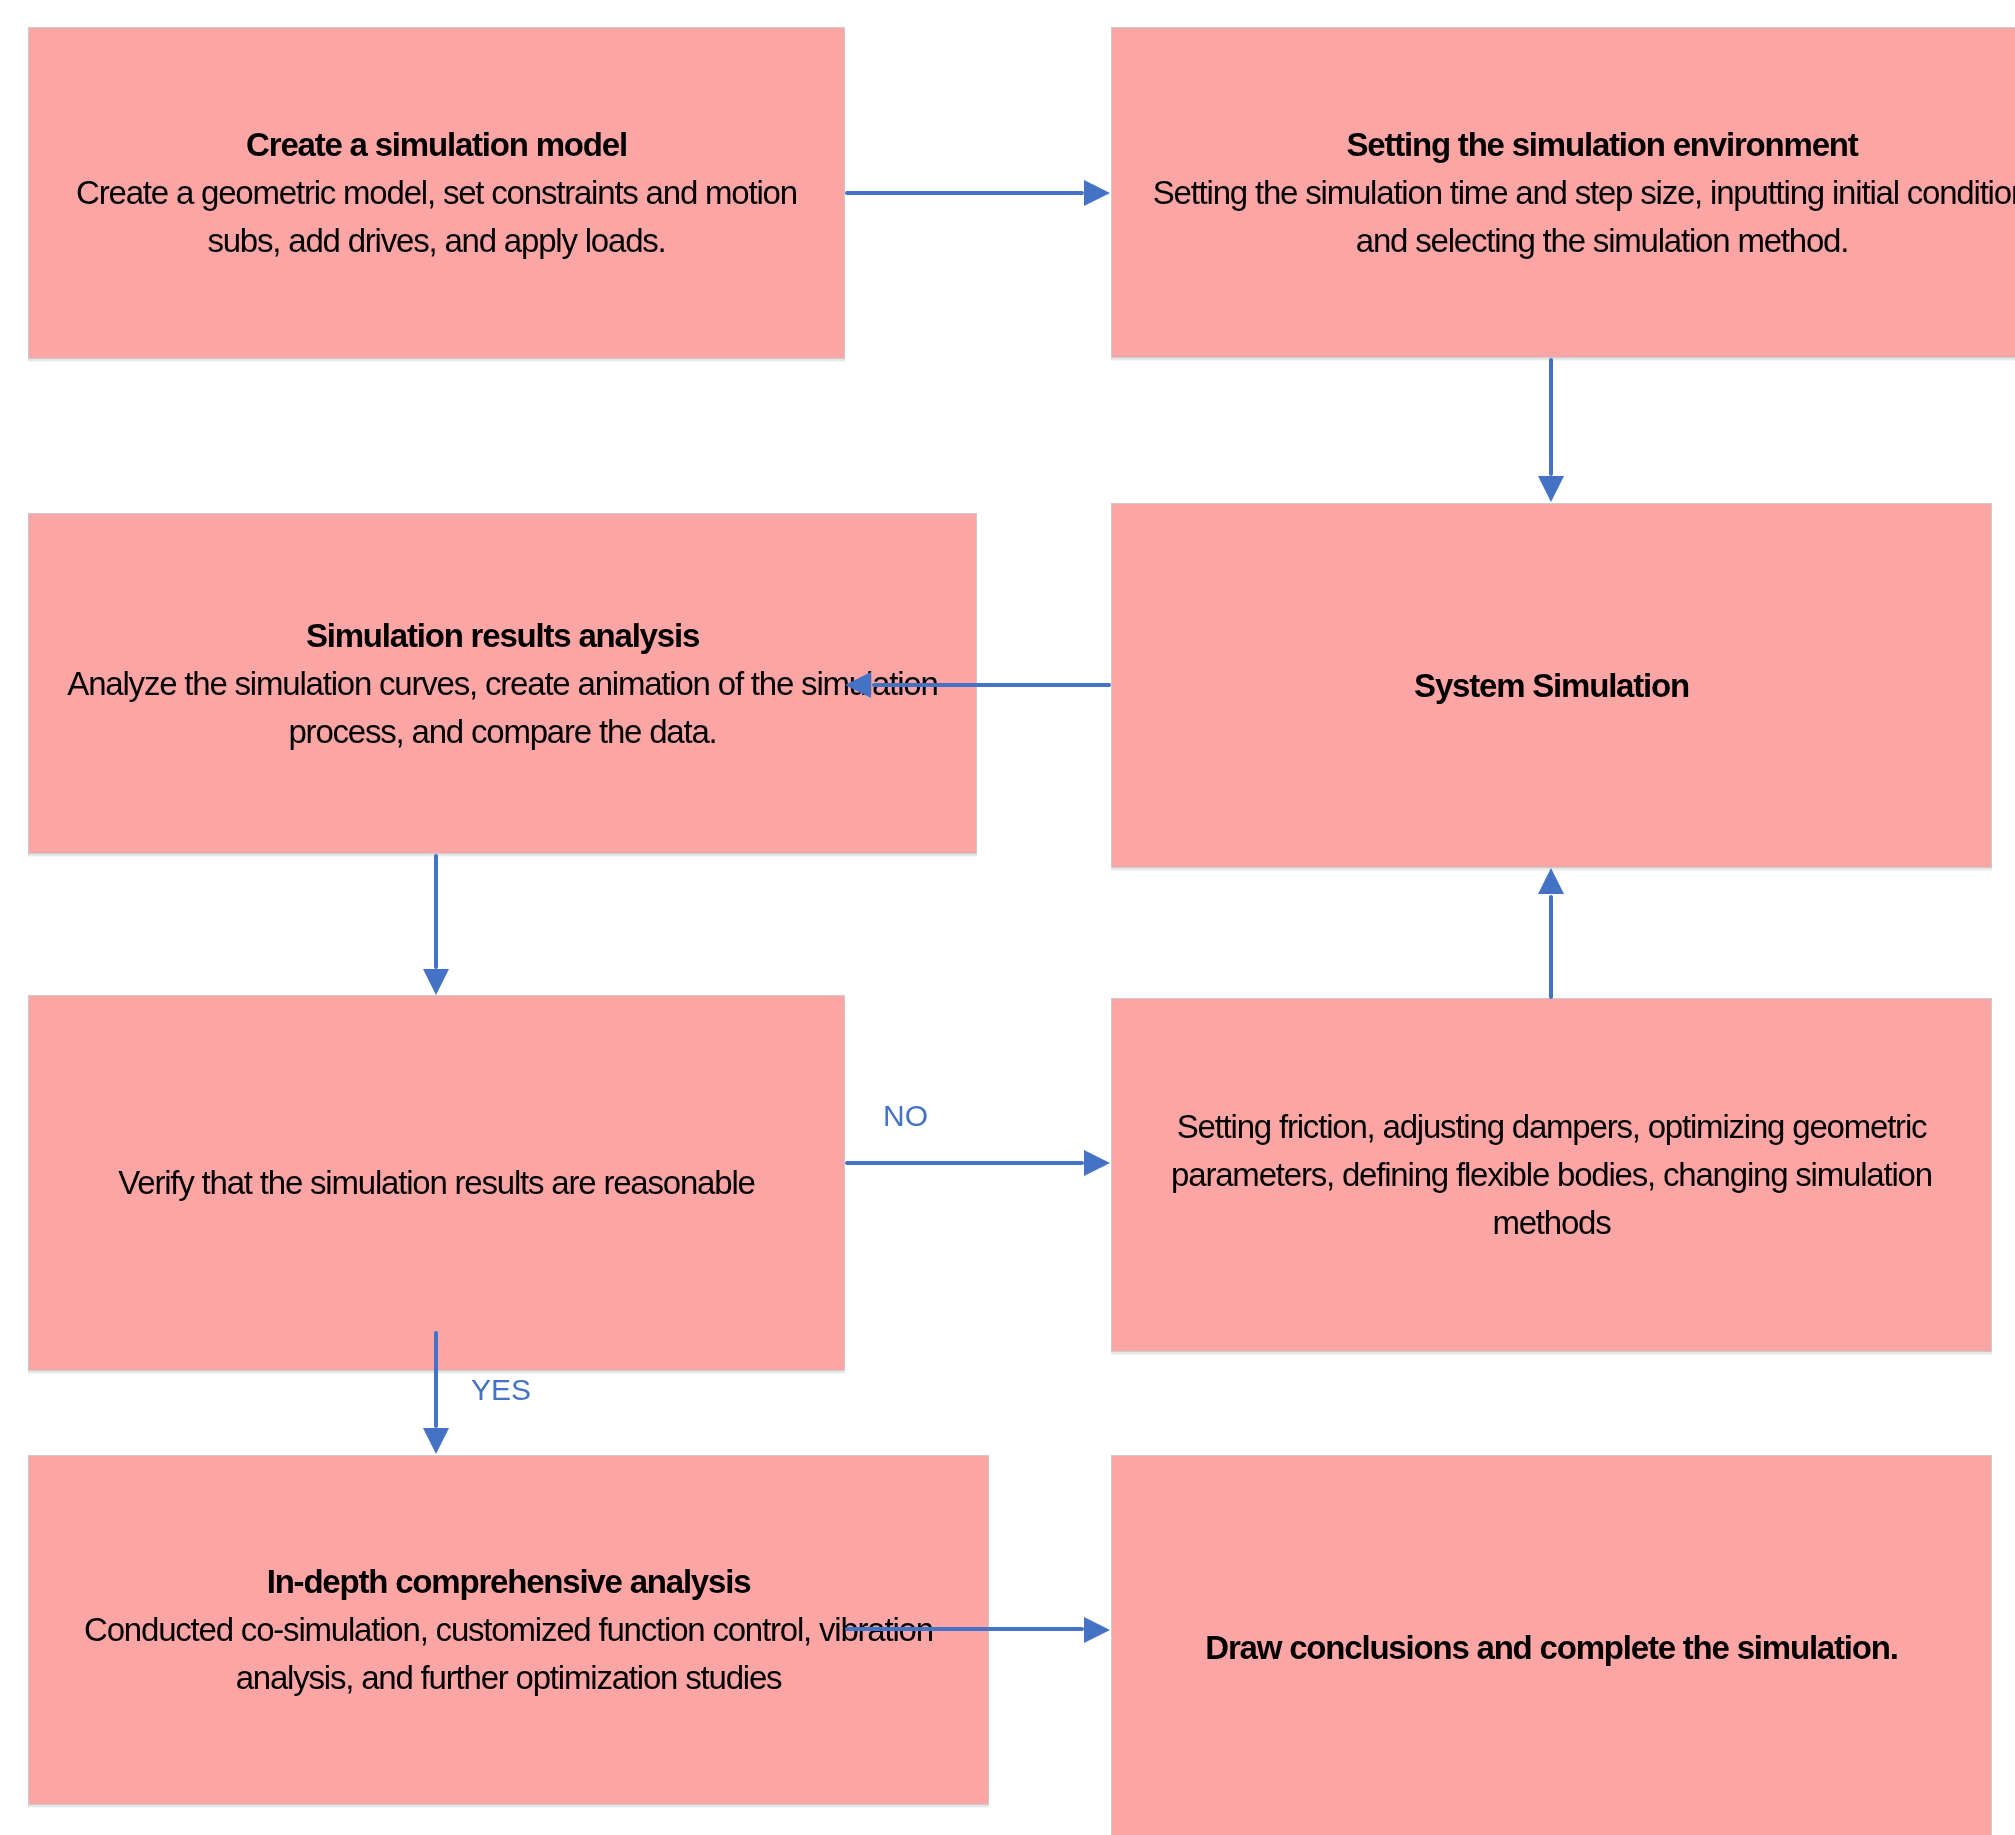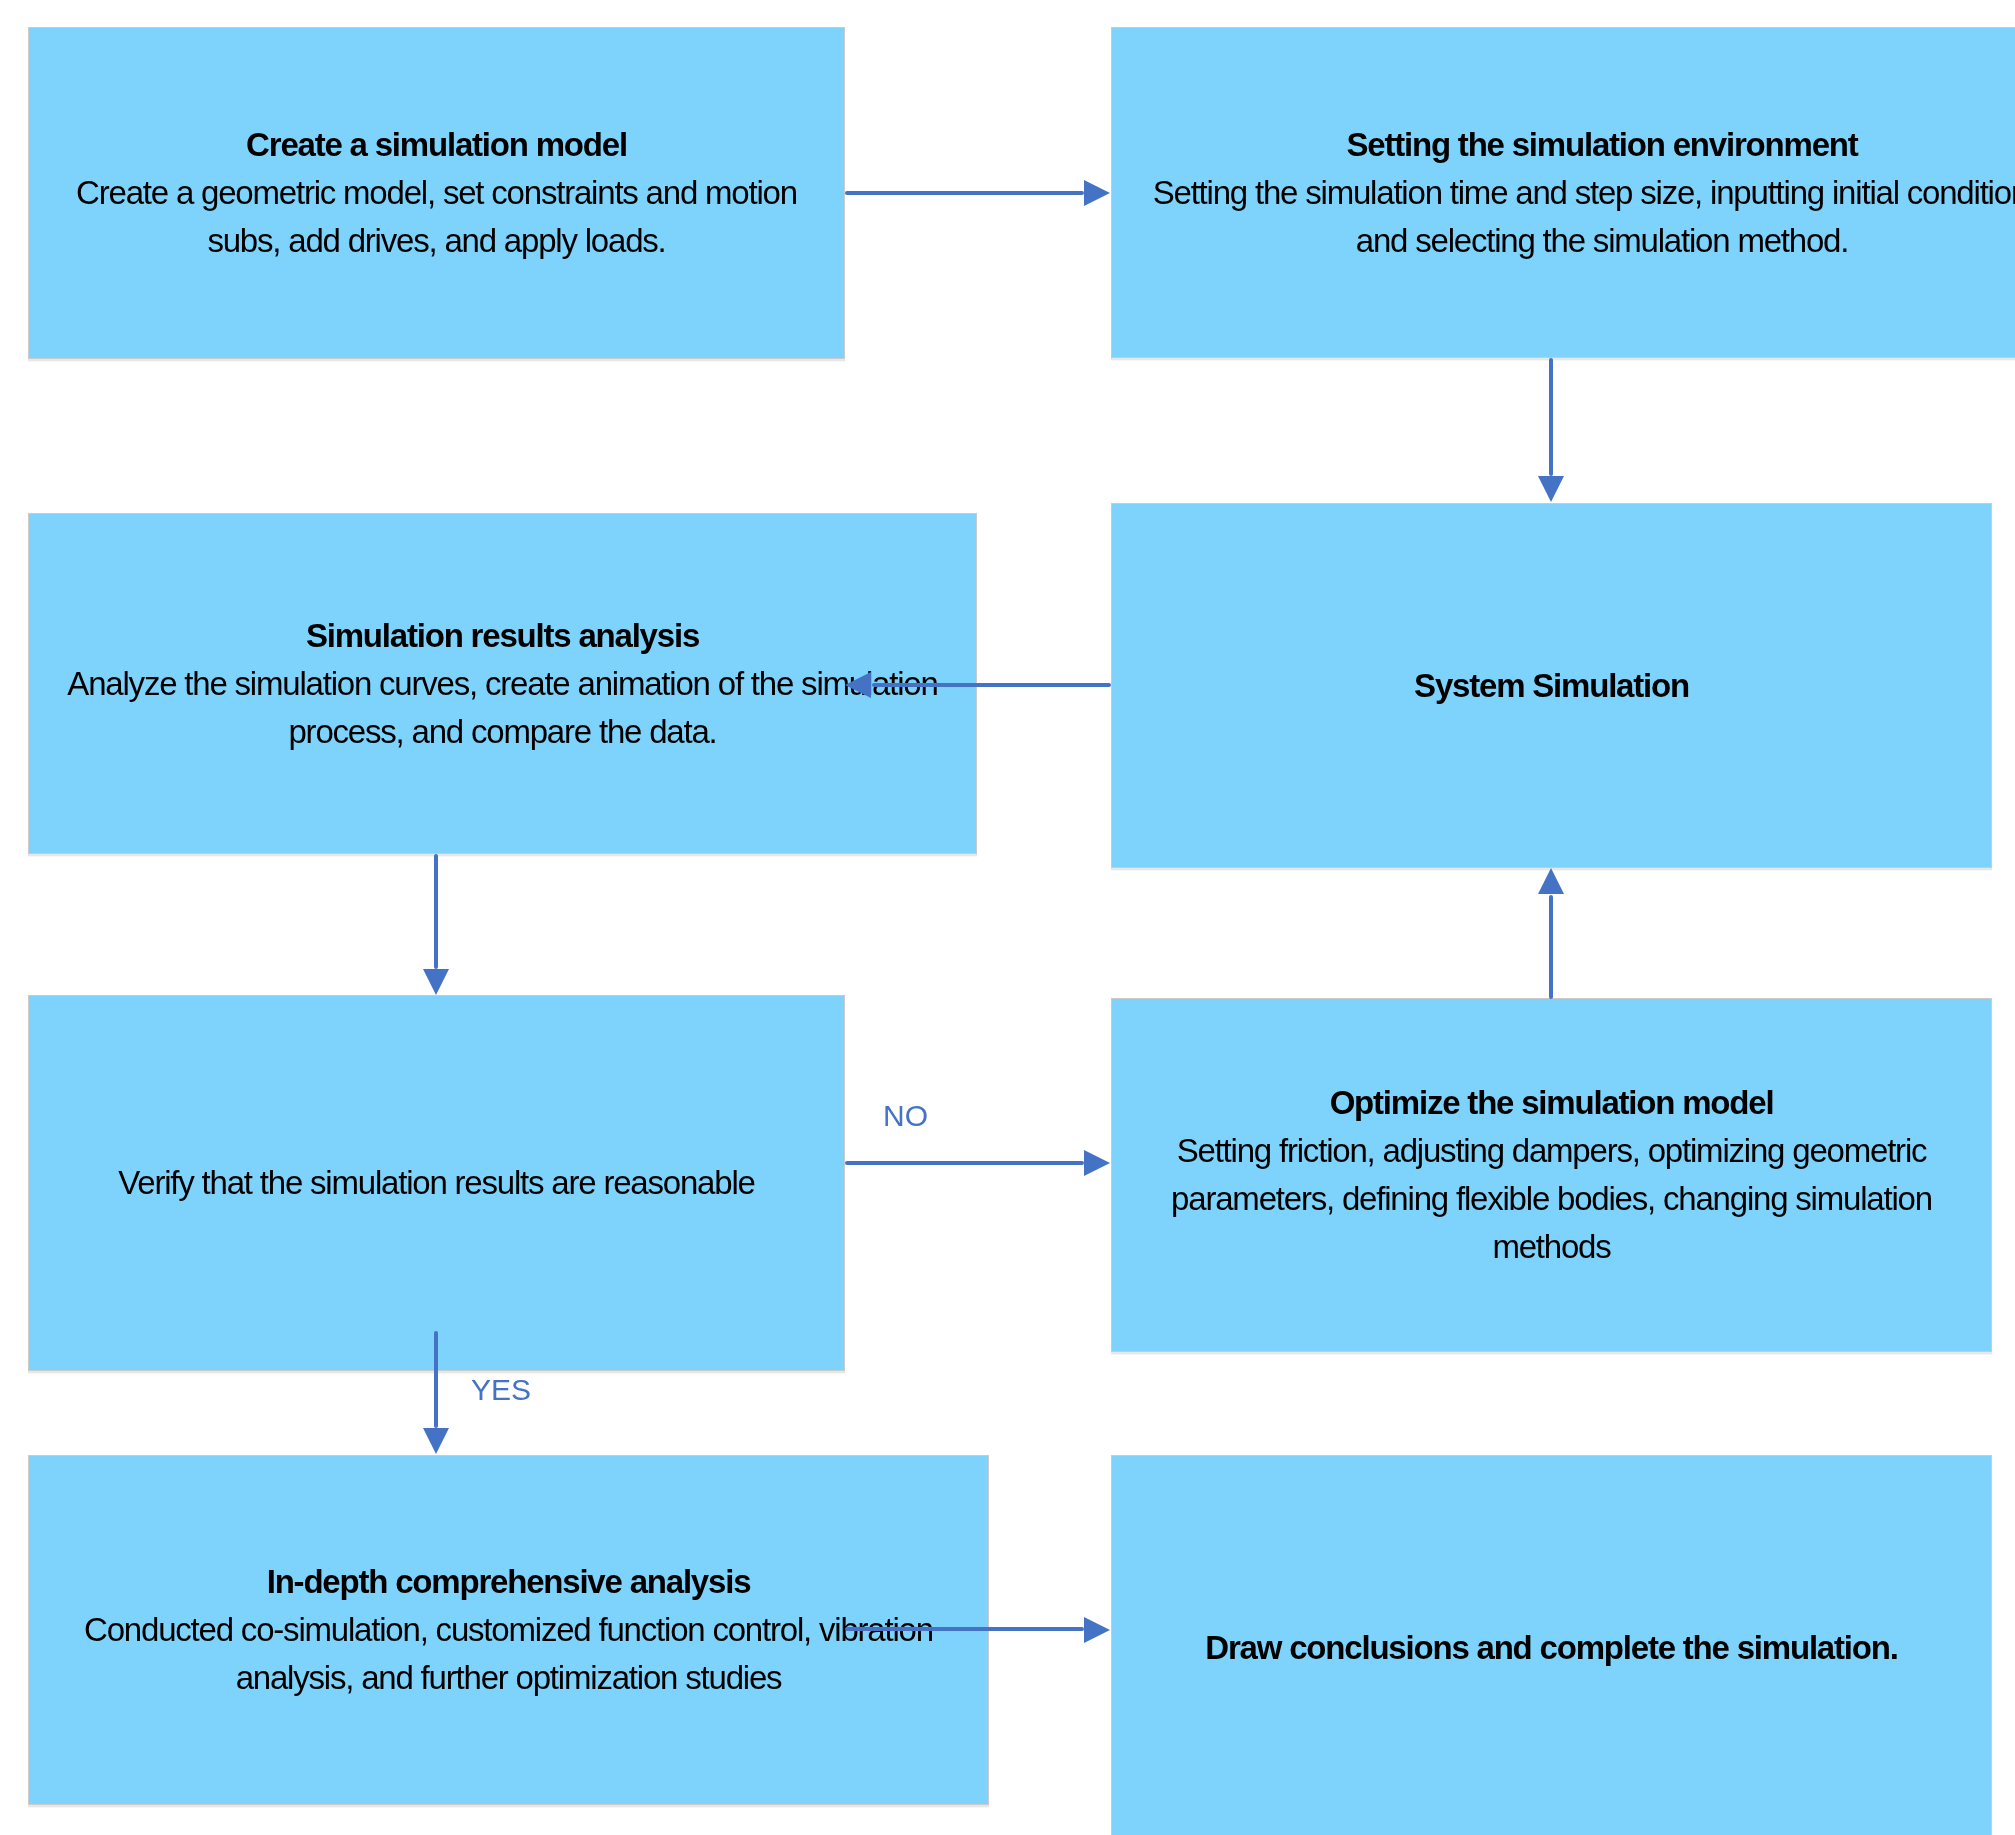--- a/index.html
+++ b/index.html
@@ -7,21 +7,21 @@
     position: relative;
     width: 2015px;
     height: 1835px;
     background: #ffffff;
     font-family: "Liberation Sans", sans-serif;
     color: #000000;
   }
   .node {
     position: absolute;
     box-sizing: border-box;
-    background: #7dd3fc;
+    background: #fca5a5;
     border: 1.8px solid #CBCBCB;
     box-shadow: 0 2.4px 0 rgba(185,185,185,0.35);
     display: flex;
     flex-direction: column;
     justify-content: center;
     align-items: flex-start;
     text-align: center;
     padding: 12px 18px;
   }
   .node .title, .node .body {
@@ -70,21 +70,20 @@
   <div class="node" style="left:1111px; top:503px; width:881px; height:365px">
     <div class="title">System Simulation</div>
   </div>
 
   <div class="node" style="left:28px; top:995px; width:817px; height:376px">
 
     <div class="body">Verify that the simulation results are reasonable</div>
   </div>
 
   <div class="node" style="left:1111px; top:998px; width:881px; height:354px">
-    <div class="title">Optimize the simulation model</div>
     <div class="body">Setting friction, adjusting dampers, optimizing geometric parameters, defining flexible bodies, changing simulation methods</div>
   </div>
 
   <div class="node" style="left:28px; top:1455px; width:961px; height:350px">
     <div class="title">In-depth comprehensive analysis</div>
     <div class="body">Conducted co-simulation, customized function control, vibration analysis, and further optimization studies</div>
   </div>
 
   <div class="node" style="left:1111px; top:1455px; width:881px; height:386px">
     <div class="title">Draw conclusions and complete the simulation.</div>

